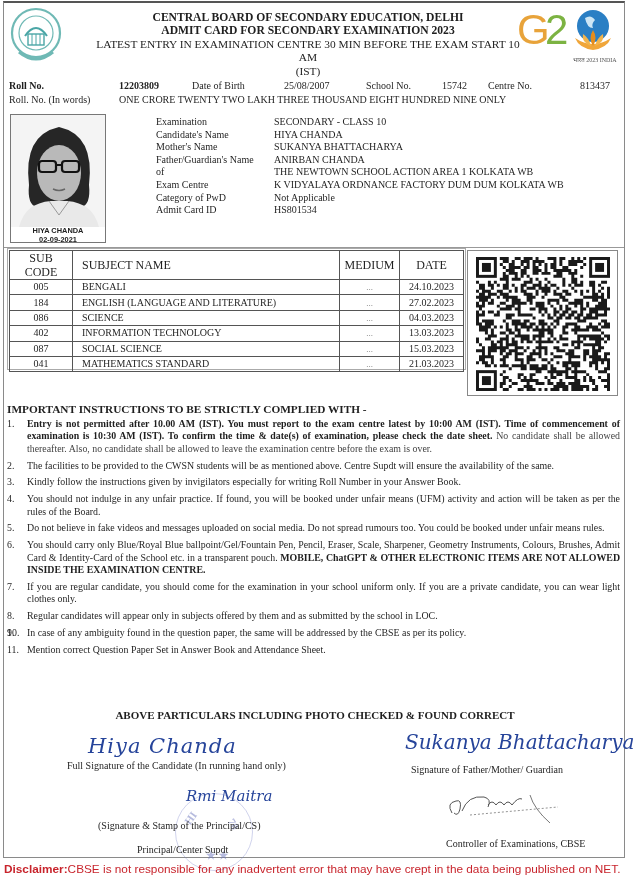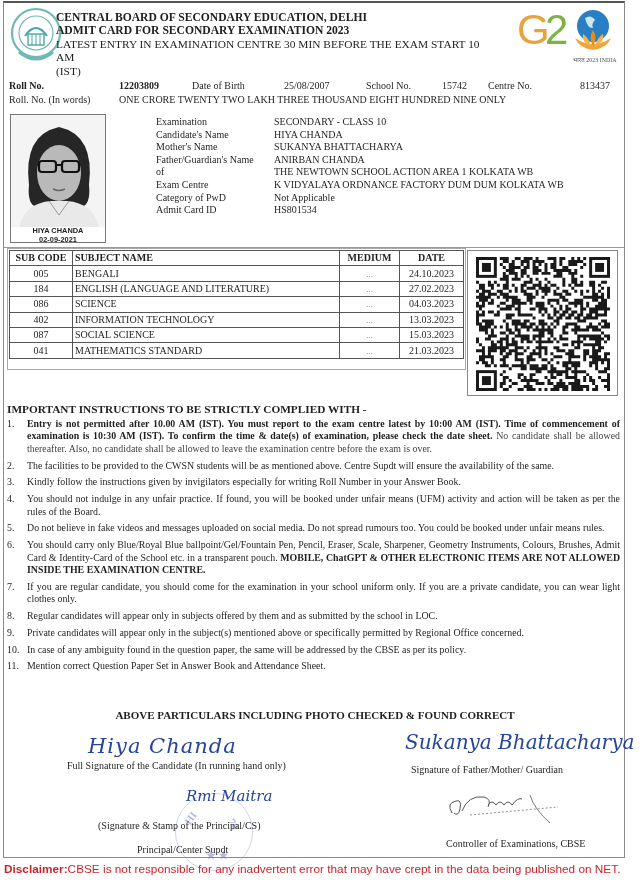--- a/index.html
+++ b/index.html
@@ -7,21 +7,21 @@
   body { font-family: "Liberation Serif", serif; color: #1f1f1f; position: relative; }
 
   .frame {
     position: absolute; left: 3px; top: 1px; width: 622px; height: 857px;
     border: 1px solid #8a8a8a; border-top: 2px solid #555;
   }
 
   
   .cbse-logo { position: absolute; left: 9px; top: 6px; width: 54px; height: 62px; }
   .g20-logo { position: absolute; left: 515px; top: 4px; width: 104px; height: 62px; }
-  .hdr { position: absolute; left: 56px; top: 11px; width: 440px; text-align: left; }
+  .hdr { position: absolute; left: 88px; top: 11px; width: 440px; text-align: center; }
   .hdr .l1, .hdr .l2 { font-weight: bold; font-size: 11.6px; line-height: 13px; color: #202020; }
   .hdr .l3 { font-size: 11.4px; line-height: 13px; margin-top: 1px; }
   .hdr .l4 { font-size: 11.4px; line-height: 14px; }
 
   
   .rl { position: absolute; top: 80px; font-size: 10px; white-space: nowrap; }
   .rl.b { font-weight: bold; }
   .rw { position: absolute; top: 94px; font-size: 10px; white-space: nowrap; }
 
   
@@ -34,28 +34,28 @@
   .info { position: absolute; left: 156px; top: 116px; font-size: 10px; }
   .info .row { position: relative; height: 12.6px; line-height: 12.6px; white-space: nowrap; }
   .info .lab { position: absolute; left: 0; }
   .info .val { position: absolute; left: 118px; }
 
   .sep { position: absolute; left: 4px; top: 247px; width: 620px; border-top: 1px solid #999; }
 
   
   table.subj { position: absolute; left: 9px; top: 250px; width: 455px; border-collapse: collapse; font-size: 10px; }
   table.subj th, table.subj td { border: 1px solid #555; height: 15.4px; padding: 0 3px; line-height: 14px; }
-  table.subj th { font-weight: bold; font-size: 10px; }
+  table.subj th { font-weight: normal; font-size: 12px; }
   table.subj th.c1 { width: 63px; text-align: center; }
   table.subj th.c2 { text-align: left; }
   table.subj th.c3 { width: 60px; text-align: center; }
   table.subj th.c4 { width: 64px; text-align: center; }
   table.subj td.code, table.subj td.med, table.subj td.date { text-align: center; }
   table.subj td.med { color: #777; font-size: 9px; }
-  table.subj th.c2, table.subj td.name { padding-left: 2px; }
+  table.subj th.c2, table.subj td.name { padding-left: 9px; }
   .tb-outer { position: absolute; left: 7px; top: 248px; width: 459px; height: 122px; border: 1px solid #aaa; }
 
   .qr { position: absolute; left: 467px; top: 250px; width: 151px; height: 146px; border: 1px solid #888; background: #fff; }
   .qr svg { position: absolute; left: 8px; top: 6px; }
 
   
   .ins-title { position: absolute; left: 7px; top: 403px; font-weight: bold; font-size: 11.3px; white-space: nowrap; font-family: Liberation Serif, serif; }
   .ins { position: absolute; left: 7px; top: 418px; width: 613px; font-size: 9.9px; line-height: 12.4px; }
   .ins .item { position: relative; padding-left: 20px; margin-bottom: 4.4px; text-align: justify; }
   .ins .num { position: absolute; left: 0; top: 0; width: 18px; }
@@ -249,21 +249,21 @@
 <div class="ins-title">IMPORTANT INSTRUCTIONS TO BE STRICTLY COMPLIED WITH -</div>
 <div class="ins">
   <div class="item"><span class="num">1.</span><span class="bold">Entry is not permitted after 10.00 AM (IST). You must report to the exam centre latest by 10:00 AM (IST). Time of commencement of examination is 10:30 AM (IST). To confirm the time &amp; date(s) of examination, please check the date sheet.</span><span class="faint"> No candidate shall be allowed thereafter. Also, no candidate shall be allowed to leave the examination centre before the exam is over.</span></div>
   <div class="item"><span class="num">2.</span><span>The facilities to be provided to the CWSN students will be as mentioned above. Centre Supdt will ensure the availability of the same.</span></div>
   <div class="item"><span class="num">3.</span><span>Kindly follow the instructions given by invigilators especially for writing Roll Number in your Answer Book.</span></div>
   <div class="item"><span class="num">4.</span><span>You should not indulge in any unfair practice. If found, you will be booked under unfair means (UFM) activity and action will be taken as per the rules of the Board.</span></div>
   <div class="item"><span class="num">5.</span><span>Do not believe in fake videos and messages uploaded on social media. Do not spread rumours too. You could be booked under unfair means rules.</span></div>
   <div class="item"><span class="num">6.</span><span>You should carry only Blue/Royal Blue ballpoint/Gel/Fountain Pen, Pencil, Eraser, Scale, Sharpener, Geometry Instruments, Colours, Brushes, Admit Card &amp; Identity-Card of the School etc. in a transparent pouch. </span><span class="bold">MOBILE, ChatGPT &amp; OTHER ELECTRONIC ITEMS ARE NOT ALLOWED INSIDE THE EXAMINATION CENTRE.</span></div>
   <div class="item"><span class="num">7.</span><span>If you are regular candidate, you should come for the examination in your school uniform only. If you are a private candidate, you can wear light clothes only.</span></div>
   <div class="item"><span class="num">8.</span><span>Regular candidates will appear only in subjects offered by them and as submitted by the school in LOC.</span></div>
-  <div class="item"><span class="num">9.</span><span>Private candidates will appear only in the subject(s) mentioned above or specifically permitted by Regional Office concerned.</span></div>
+  <div class="item"><span class="num">9.</span></div>
   <div class="item"><span class="num">10.</span><span>In case of any ambiguity found in the question paper, the same will be addressed by the CBSE as per its policy.</span></div>
   <div class="item"><span class="num">11.</span><span>Mention correct Question Paper Set in Answer Book and Attendance Sheet.</span></div>
 </div>
 
 <div class="checked">ABOVE PARTICULARS INCLUDING PHOTO CHECKED &amp; FOUND CORRECT</div>
 
 <div class="sig-script sig-cand">Hiya  Chanda</div>
 <div class="sig-lbl" style="left:67px; top:760px;">Full Signature of the Candidate (In running hand only)</div>
 
 <div class="sig-script sig-parent">Sukanya Bhattacharya</div>

